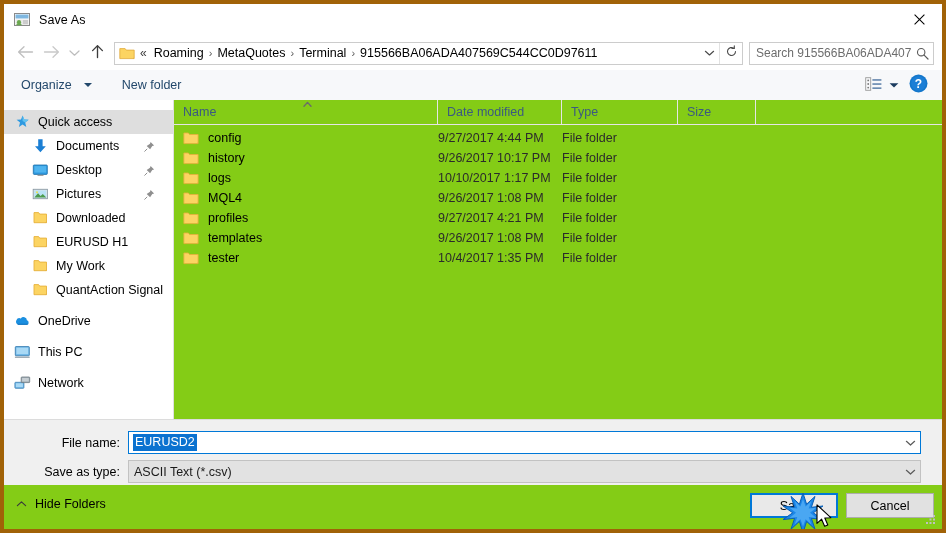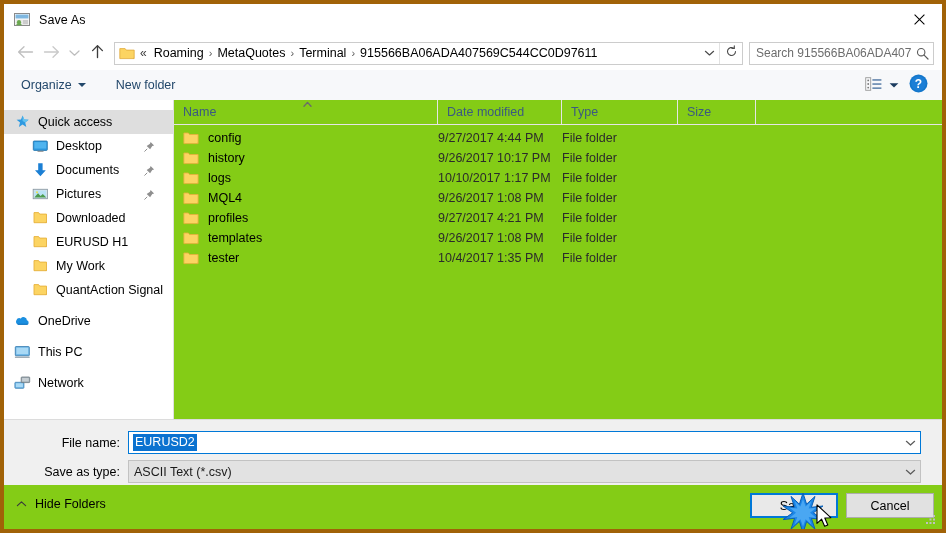--- a/index.html
+++ b/index.html
@@ -163,21 +163,21 @@
     display: flex;
     align-items: center;
   }
   .cmd-item {
     font-size: 12.5px;
     color: #23486b;
     padding: 4px 7px;
     margin-left: 10px;
     display: flex;
     align-items: center;
-    gap: 6px;
+    gap: 12px;
   }
   .cmd-item.nf { margin-left: 16px; }
   .cmd-caret {
     width: 0; height: 0;
     border-left: 4px solid transparent;
     border-right: 4px solid transparent;
     border-top: 4px solid #23486b;
   }
   .cmd-spacer { flex: 1 1 auto; }
   .viewbtn {
@@ -569,41 +569,41 @@
             <path d="M8.6 1.4 L10.2 5.6 L14.6 5.8 L11.2 8.6 L12.3 12.9 L8.6 10.4 L4.9 12.9 L6 8.6 L2.6 5.8 L7 5.6 Z" fill="#2f9ae0"></path>
             <path d="M8.6 1.4 L10.2 5.6 L14.6 5.8 L11.2 8.6 L8.6 7 Z" fill="#63c3f0"></path>
           </svg>
         </span>
         <span class="side-label">Quick access</span>
       </div>
 
       <div class="side-item indent">
         <span class="side-ico">
           <svg width="17" height="16" viewBox="0 0 17 16">
-            <rect x="1.3" y="3" width="14" height="9.4" rx="0.8" fill="#2f9ae0" stroke="#1b6fa8" stroke-width="0.8"></rect>
-            <rect x="2.4" y="4.1" width="11.8" height="6.4" fill="#4fb4ef"></rect>
-            <rect x="5.5" y="12.8" width="6" height="1" fill="#8a8a8a"></rect>
-          </svg>
-        </span>
-        <span class="side-label">Desktop</span>
+            <path d="M6.2 1.2 h4.4 v7 h3.2 l-5.4 6 l-5.4 -6 h3.2 z" fill="#1b7fd4"></path>
+          </svg>
+        </span>
+        <span class="side-label">Documents</span>
         <span class="pin">
           <svg width="11" height="11" viewBox="0 0 11 11">
             <path d="M6.6 0.9 L10.1 4.4 L8.3 5 L6.1 8.3 L2.7 4.9 L6 2.7 Z" fill="#8f8f8f"></path>
             <path d="M2.9 8.1 L0.7 10.3" stroke="#8f8f8f" stroke-width="1" stroke-linecap="round"></path>
           </svg>
         </span>
       </div>
 
       <div class="side-item indent">
         <span class="side-ico">
           <svg width="17" height="16" viewBox="0 0 17 16">
-            <path d="M6.2 1.2 h4.4 v7 h3.2 l-5.4 6 l-5.4 -6 h3.2 z" fill="#1b7fd4"></path>
-          </svg>
-        </span>
-        <span class="side-label">Documents</span>
+            <rect x="1.3" y="3" width="14" height="9.4" rx="0.8" fill="#2f9ae0" stroke="#1b6fa8" stroke-width="0.8"></rect>
+            <rect x="2.4" y="4.1" width="11.8" height="6.4" fill="#4fb4ef"></rect>
+            <rect x="5.5" y="12.8" width="6" height="1" fill="#8a8a8a"></rect>
+          </svg>
+        </span>
+        <span class="side-label">Desktop</span>
         <span class="pin">
           <svg width="11" height="11" viewBox="0 0 11 11">
             <path d="M6.6 0.9 L10.1 4.4 L8.3 5 L6.1 8.3 L2.7 4.9 L6 2.7 Z" fill="#8f8f8f"></path>
             <path d="M2.9 8.1 L0.7 10.3" stroke="#8f8f8f" stroke-width="1" stroke-linecap="round"></path>
           </svg>
         </span>
       </div>
 
       <div class="side-item indent">
         <span class="side-ico">

